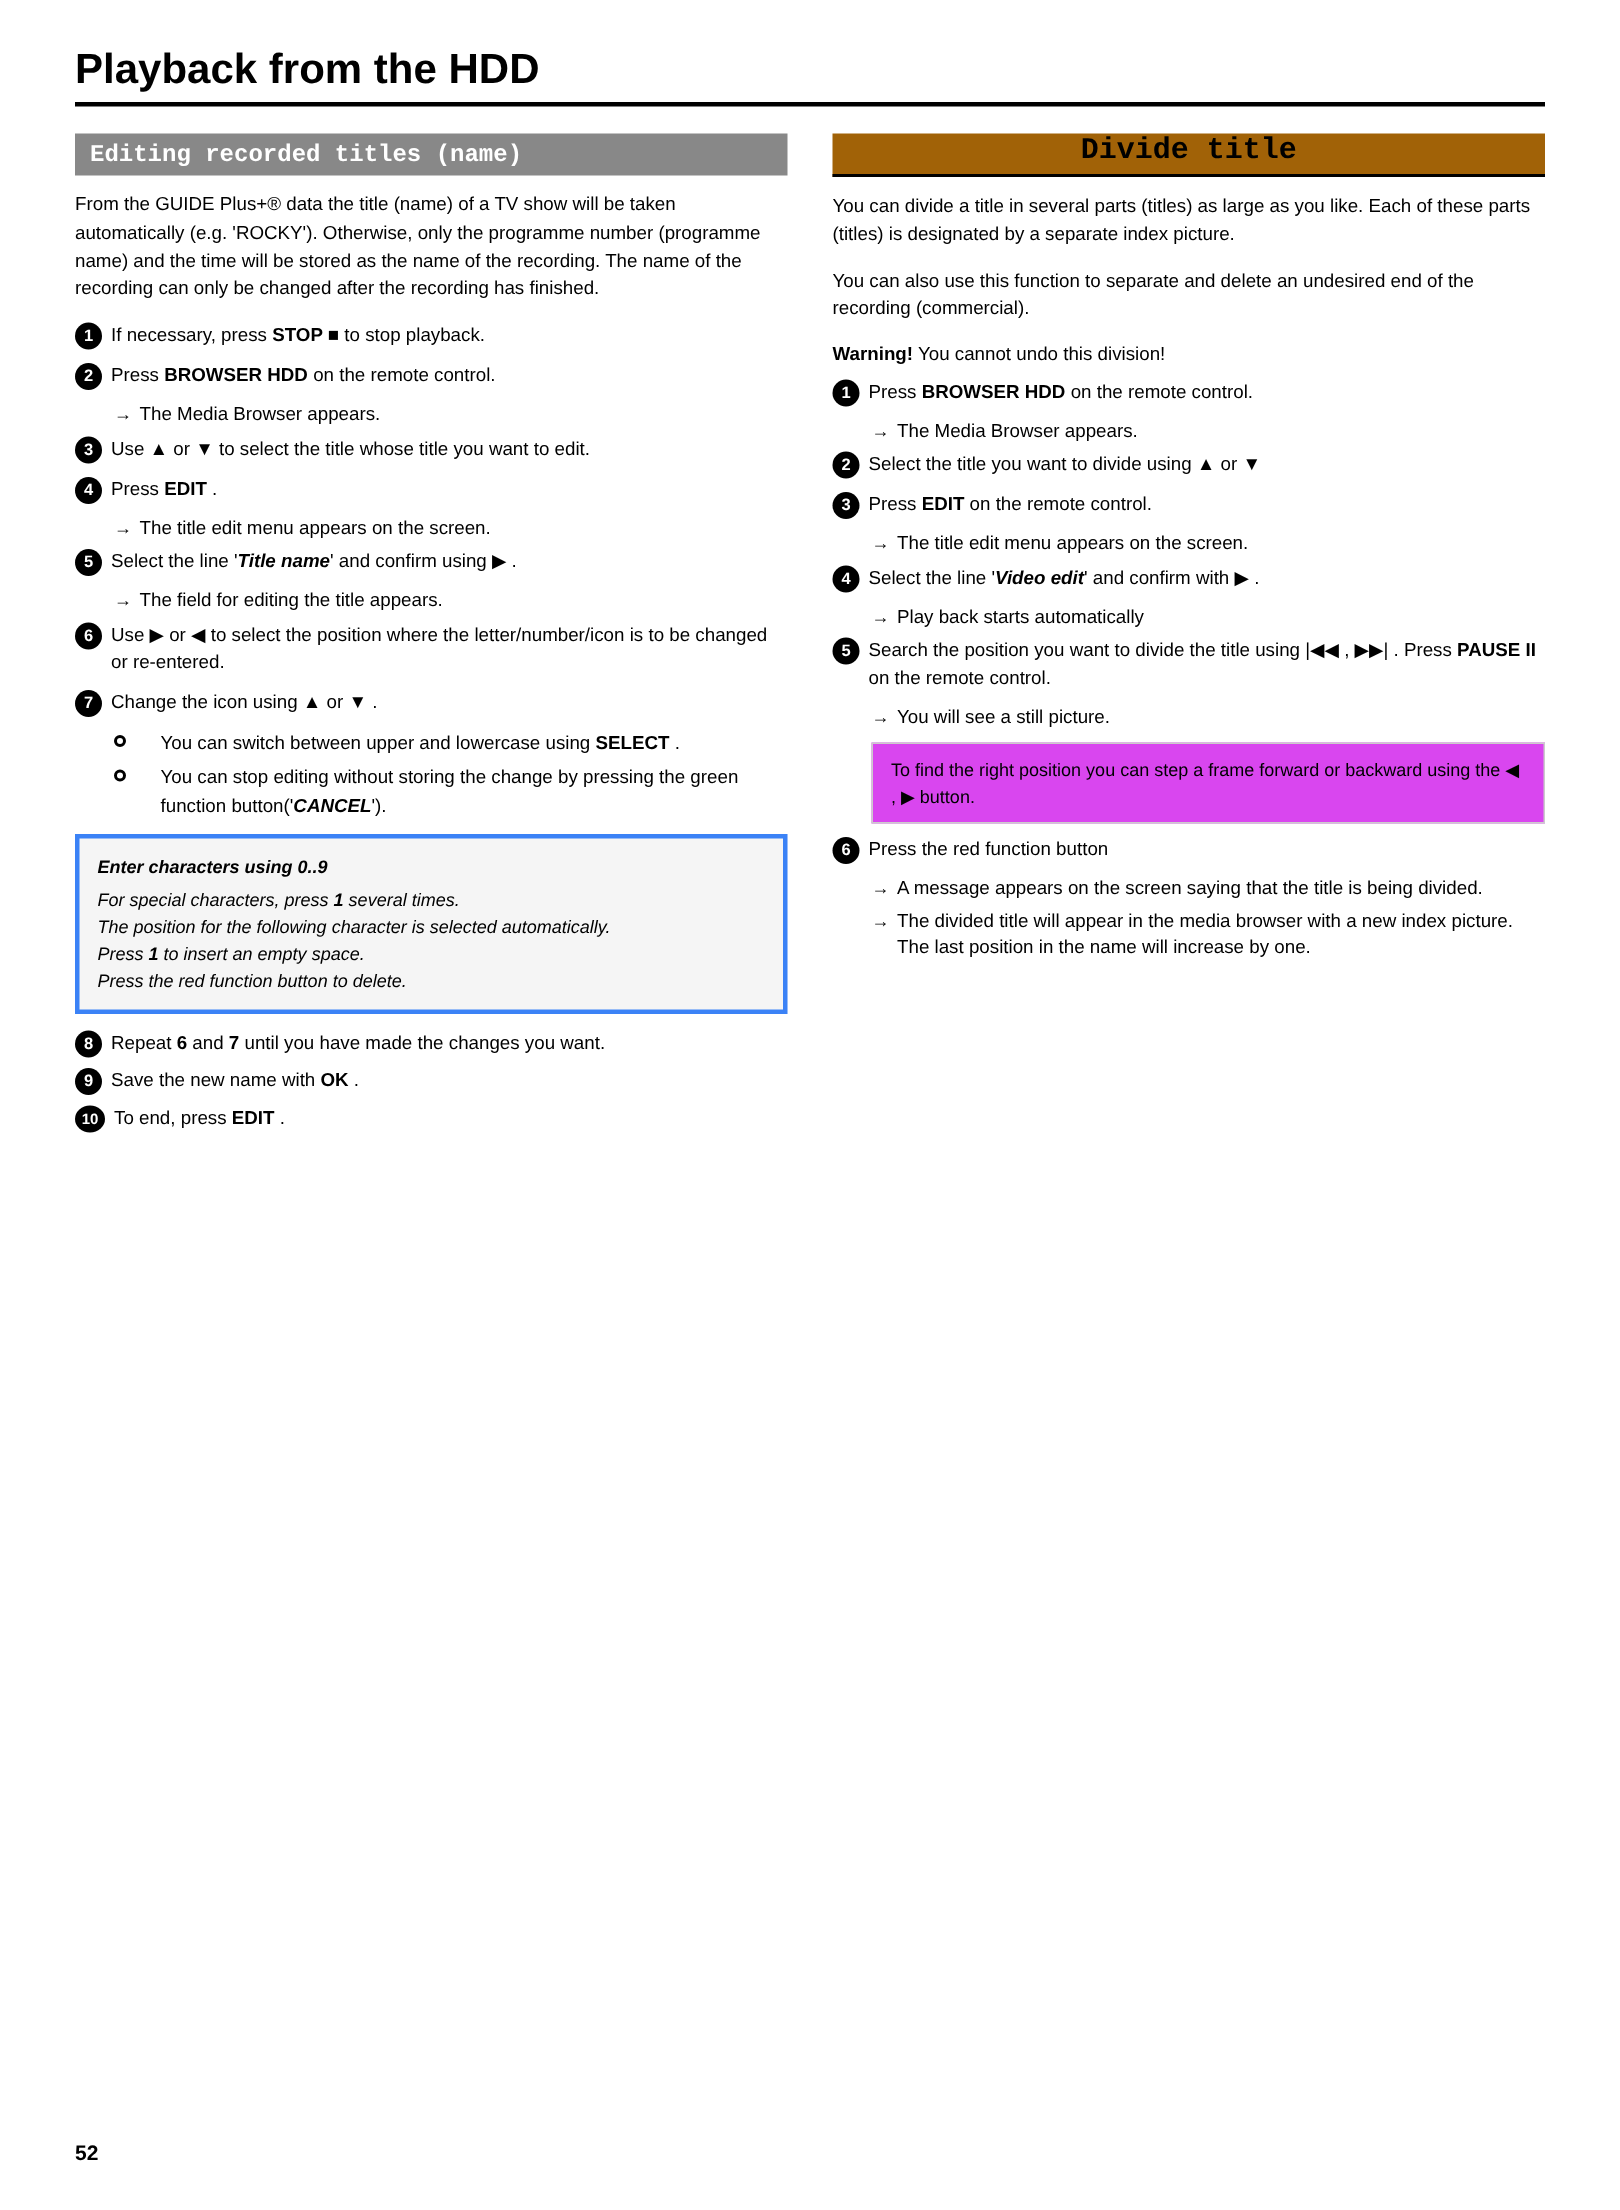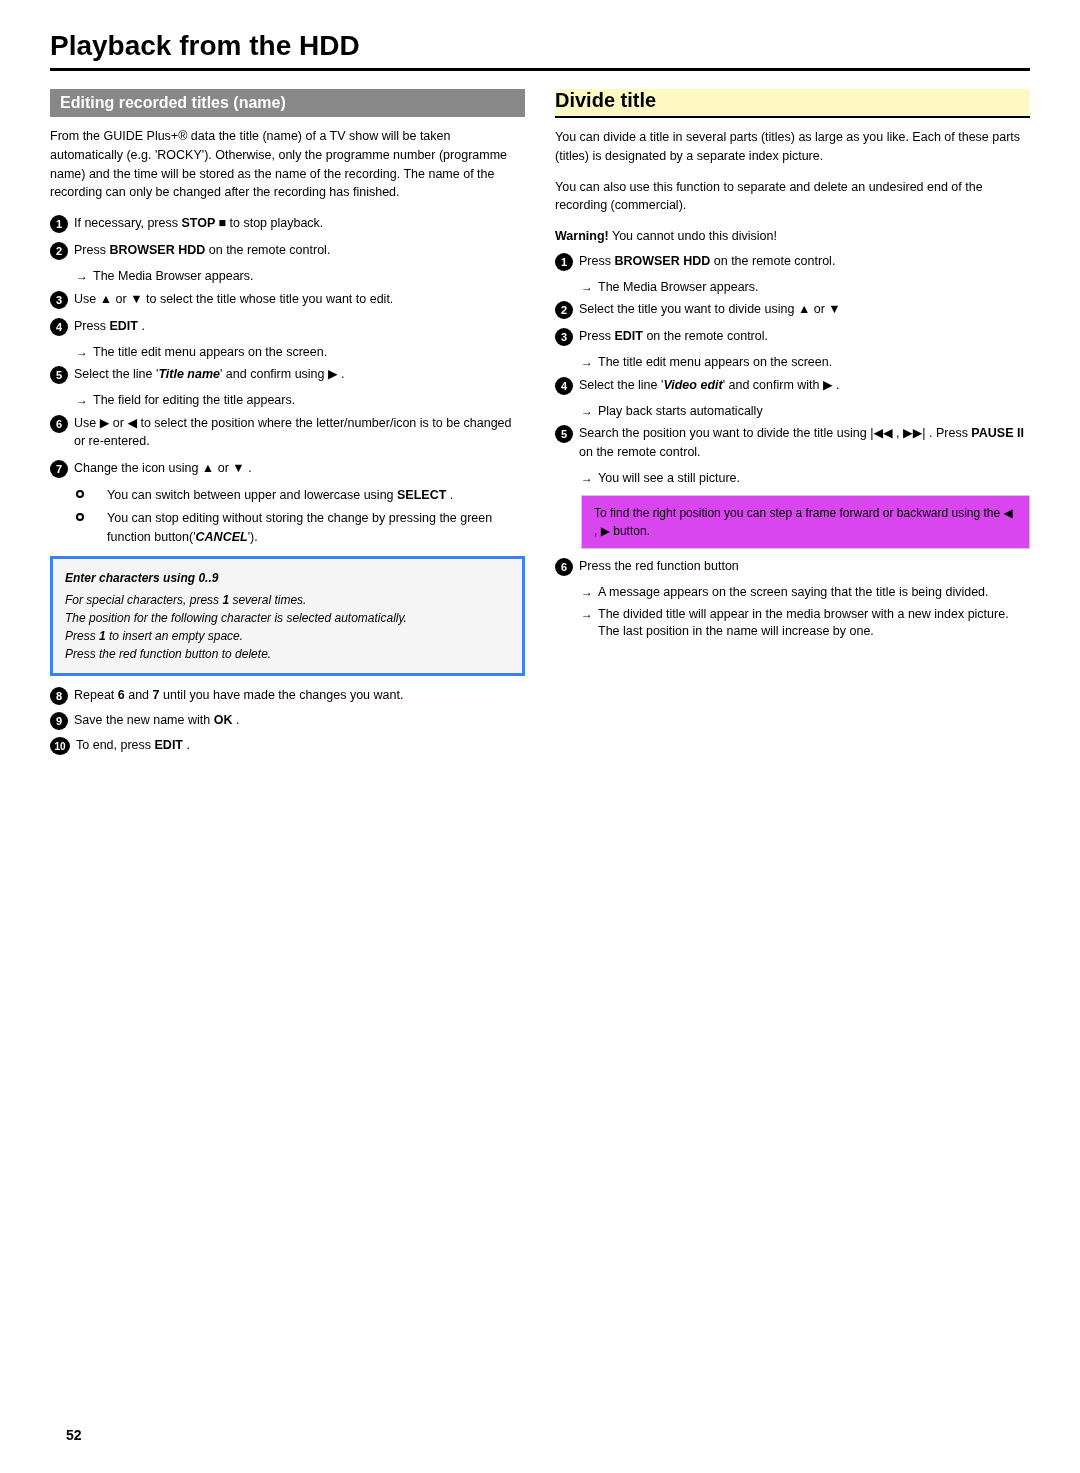--- a/index.html
+++ b/index.html
@@ -35,30 +35,32 @@
       flex: 1;
     }
 
     .section-header {
       background: #888;
       color: #fff;
       font-size: 16px;
       font-weight: bold;
       padding: 5px 10px;
       margin-bottom: 10px;
+      font-family: Liberation Mono, monospace;
     }
 
     .section-header.divide {
-      background: #fef9c3;
+      background: #a16207;
       color: #000;
       border: none;
       font-size: 20px;
       font-weight: bold;
       padding: 0 0 4px 0;
       border-bottom: 2px solid #000;
+      text-align: center;
     }
 
     .intro-text {
       font-size: 12.5px;
       line-height: 1.5;
       margin-bottom: 12px;
     }
 
     .step {
       display: flex;
@@ -160,21 +162,21 @@
       background: #d946ef;
       padding: 8px 12px;
       margin: 8px 0 8px 26px;
       font-size: 12px;
       line-height: 1.5;
     }
 
     .page-num {
       position: absolute;
       bottom: 30px;
-      left: 66px;
+      left: 50px;
       font-size: 14px;
       font-weight: bold;
     }
 
     .step-content i {
       font-style: italic;
     }
 
     .repeat-line {
       display: flex;

